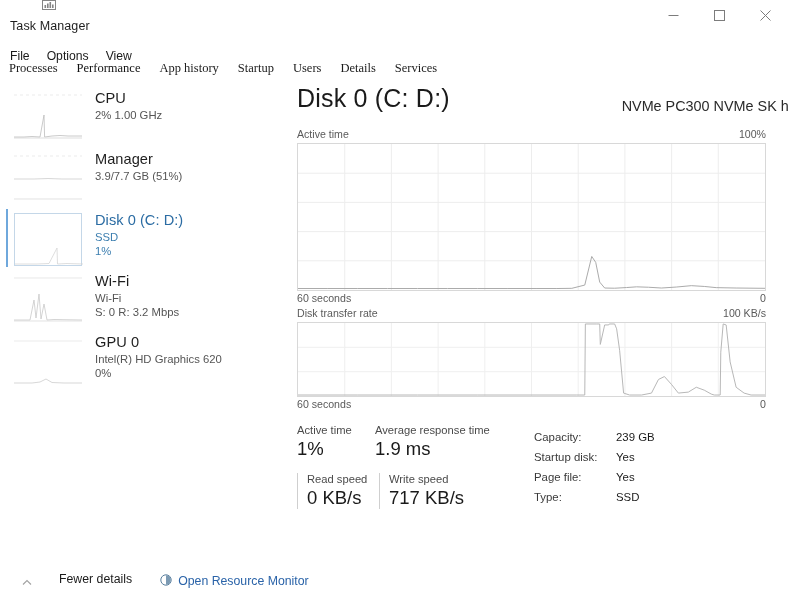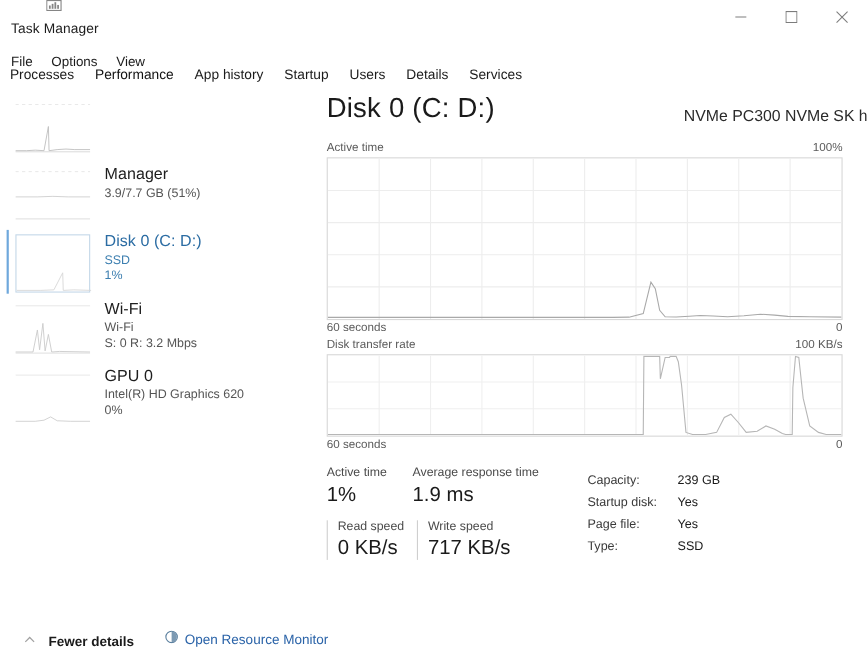--- a/index.html
+++ b/index.html
@@ -82,20 +82,21 @@
 
   
   .tabbar {
     position: absolute;
     left: 0; top: 55px;
     height: 26px;
     display: flex;
     align-items: center;
     padding-left: 8px;
     gap: 17px;
+    font-family: Liberation Serif, serif;
   }
   .tab {
     font-size: 12.5px;
     color: #1b1b1b;
     white-space: nowrap;
     padding: 1px 1px;
   }
   .tab.active {
     color: #111;
   }
@@ -269,23 +270,22 @@
     position: absolute;
     left: 0; bottom: 0;
     width: 788px; height: 38px;
     display: flex;
     align-items: center;
     padding-left: 22px;
     gap: 10px;
   }
   .fewer {
     display: flex;
-    align-items: flex-end;
-    gap: 12px;
-    font-weight: bold;
+    align-items: flex-start;
+    gap: 27px;
   }
   .chev { display:block; opacity:.55; }
   .fewer-label {
     font-size: 12.3px;
     color: #1b1b1b;
   }
   .resmon {
     display: flex;
     align-items: center;
     gap: 6px;
@@ -352,20 +352,24 @@
 
   <div class="sidebar">
 
     <div class="side-item">
       <div class="thumb">
         <svg viewBox="0 0 68 53" preserveAspectRatio="none" aria-hidden="true">
           <polyline points="0,46 10,46 18,45.5 26,46 30,24 30.6,46 38,45 46,44.5 54,45 68,45" fill="none" stroke="#bdbdbd" stroke-width="0.8"></polyline>
           <line x1="0" y1="47" x2="68" y2="47" stroke="#cfcfcf" stroke-width="0.7"></line>
           <line x1="0" y1="4" x2="68" y2="4" stroke="#e2e2e2" stroke-width="0.7" stroke-dasharray="3 3"></line>
         </svg>
+      </div>
+      <div class="side-text">
+        <div class="side-title">CPU</div>
+        <div class="side-sub">2%  1.00 GHz</div>
       </div>
     </div>
 
     <div class="side-item">
       <div class="thumb">
         <svg viewBox="0 0 68 53" preserveAspectRatio="none" aria-hidden="true">
           <line x1="0" y1="4" x2="68" y2="4" stroke="#e2e2e2" stroke-width="0.7" stroke-dasharray="3 3"></line>
           <polyline points="0,27 20,27 34,26.5 48,27 68,27" fill="none" stroke="#cdcdcd" stroke-width="0.8"></polyline>
           <line x1="0" y1="47" x2="68" y2="47" stroke="#d5d5d5" stroke-width="0.7"></line>
         </svg>

